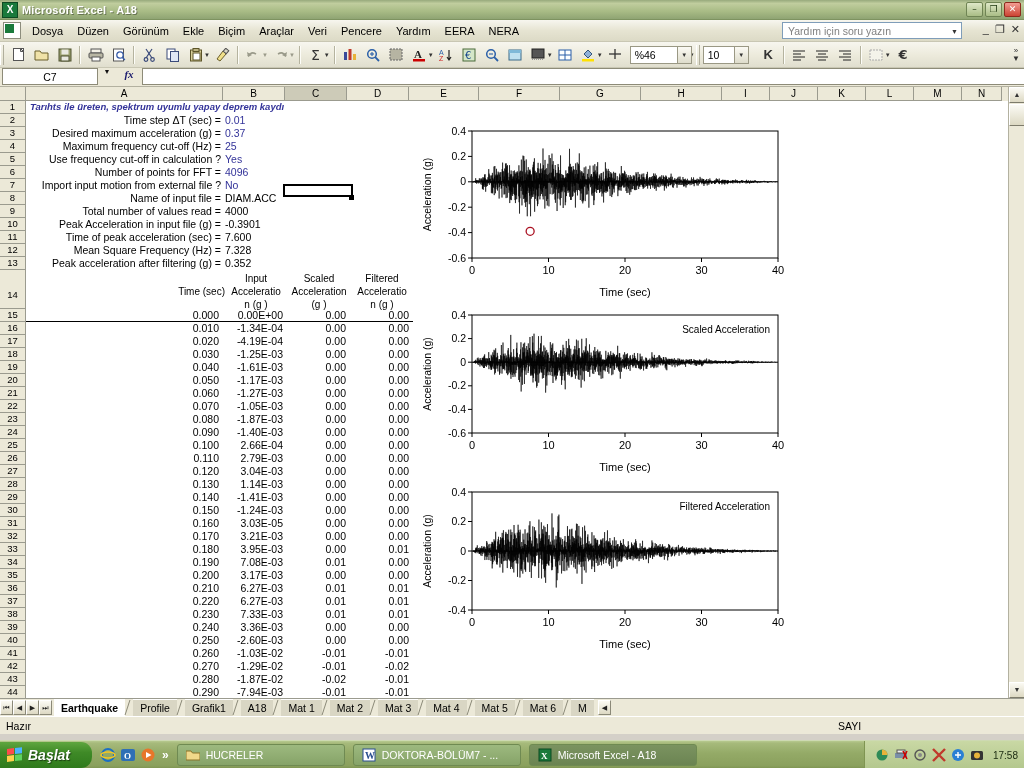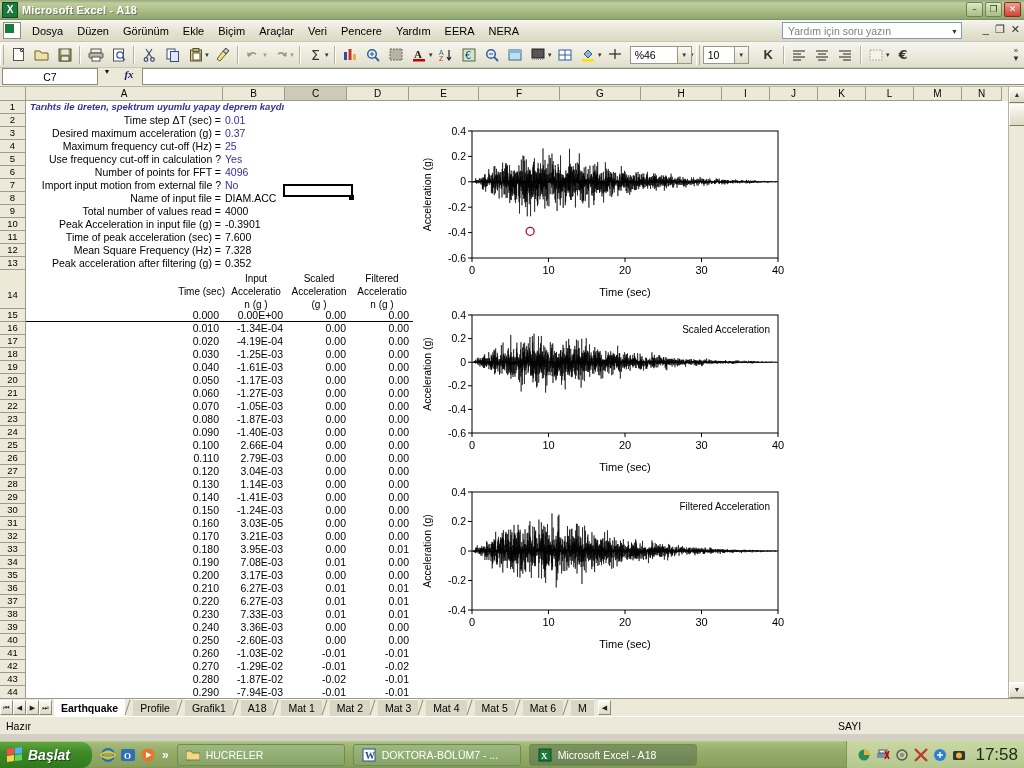--- a/index.html
+++ b/index.html
@@ -235,21 +235,21 @@
     color: #fff; font-size: 10.5px; white-space: nowrap; overflow: hidden;
   }
   .tbtask.active { background: linear-gradient(to bottom,#7b9360,#6b8452); }
   .tray {
     position: absolute; right: 0; top: 0; height: 28px; display: flex; align-items: center;
     padding: 0 6px 0 10px; gap: 5px;
     background: linear-gradient(to bottom,#1e9ad6 0%,#1287c4 100%);
     background: linear-gradient(to bottom,#c9d8a4,#b3c78d);
     border-left: 1px solid #7f9552;
   }
-  .tray-time { font-size: 17px; color: #1b2b10; margin-left: 4px; }
+  .tray-time { font-size: 10px; color: #1b2b10; margin-left: 4px; }
   .tray-ico { width: 14px; height: 14px; }
 </style>
 </head>
 <body>
 
 <div id="app">
 
   <div class="titlebar">
     <div class="tb-icon">X</div>
     <div class="tb-title">Microsoft Excel - A18</div>

